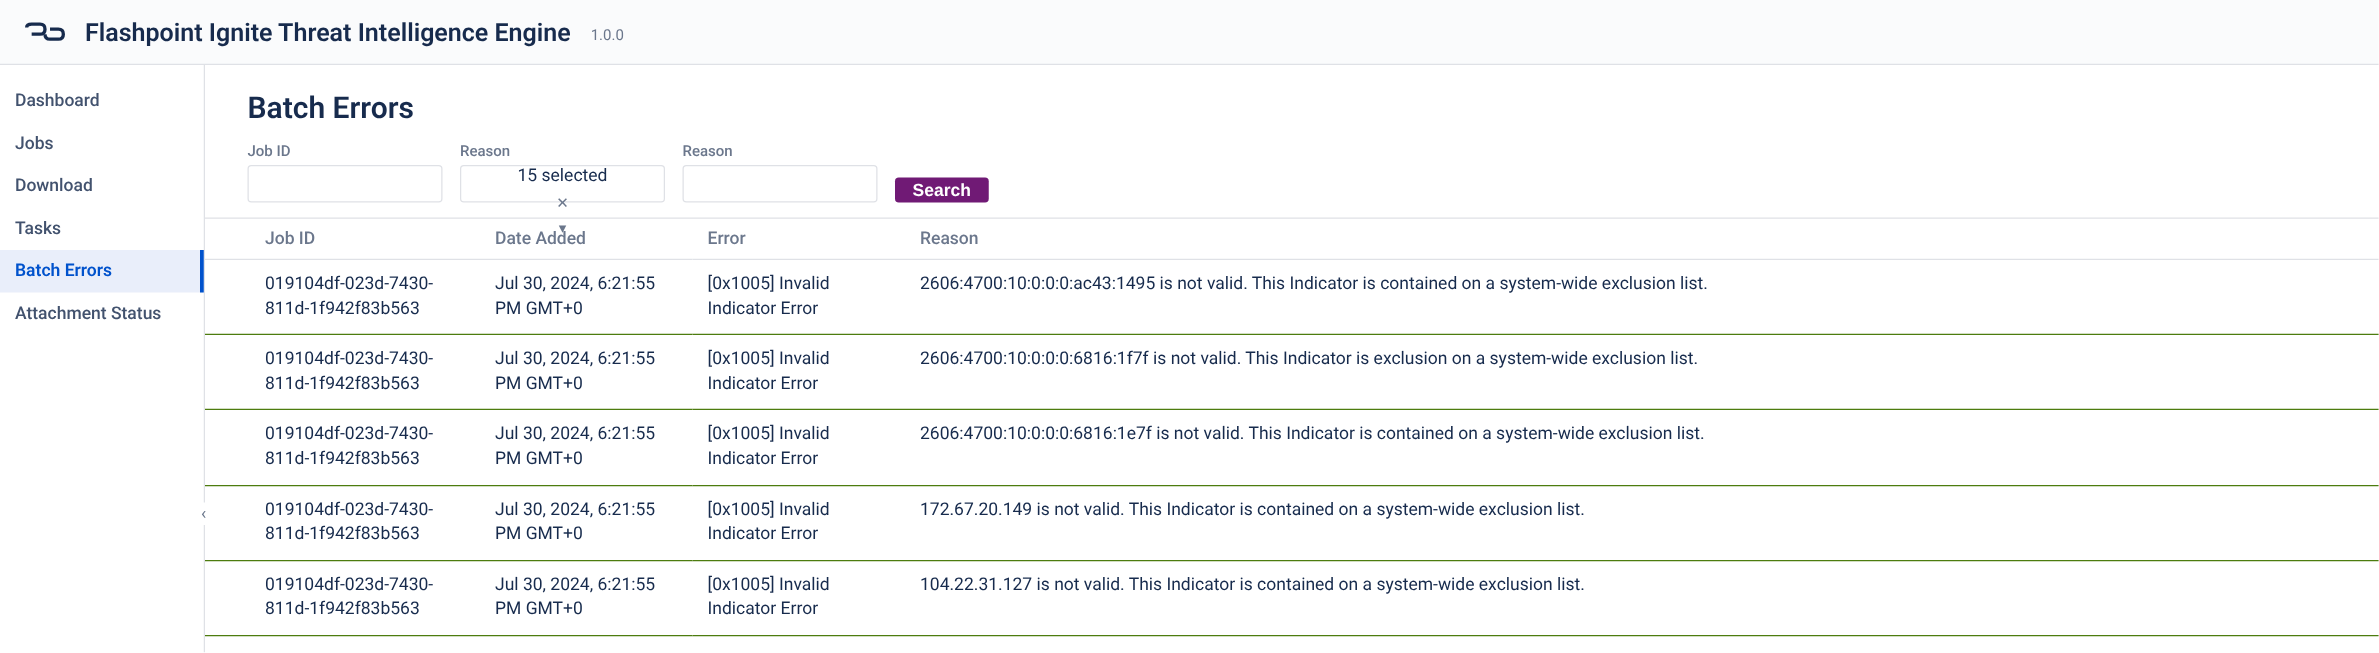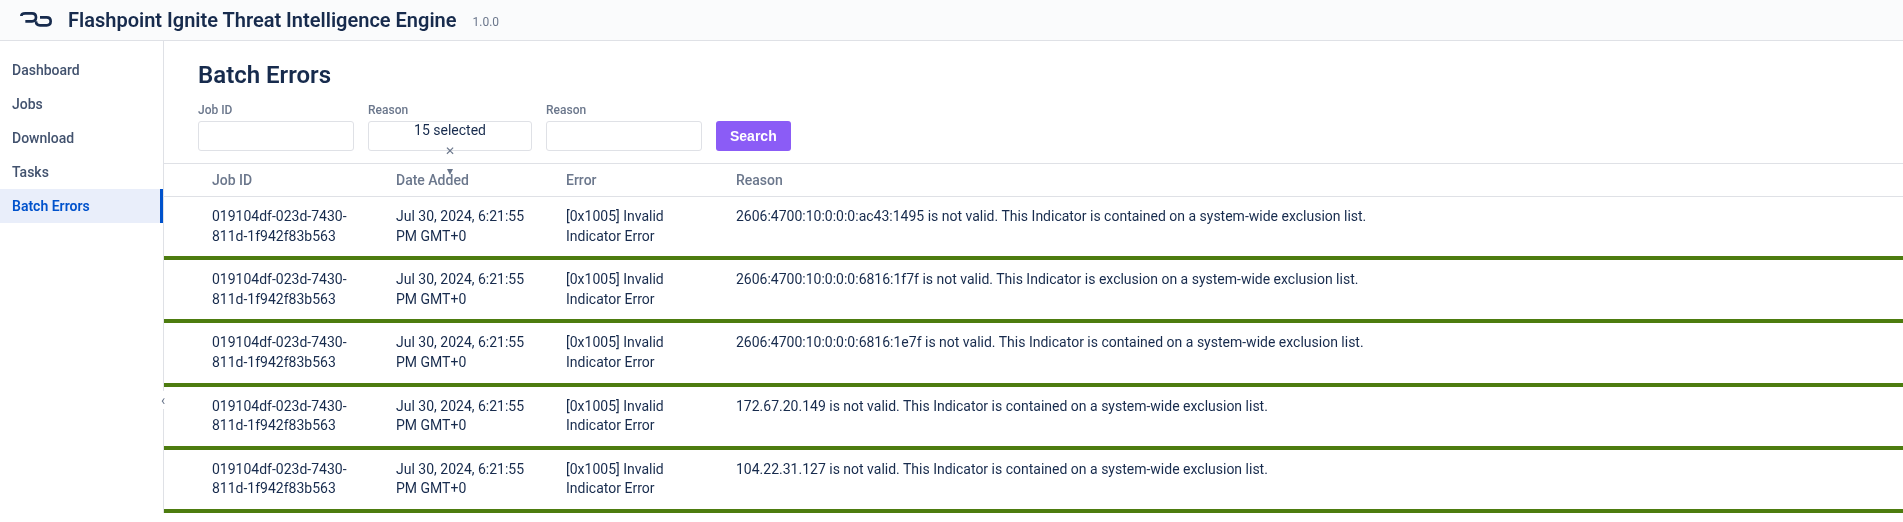--- a/index.html
+++ b/index.html
@@ -6,21 +6,21 @@
   body {
     font-family: -apple-system, BlinkMacSystemFont, "Segoe UI", Roboto, Helvetica, Arial, sans-serif;
     font-size: 14px;
     color: #172B4D;
     background: #fff;
     width: 1903px;
   }
   .topbar {
     display: flex;
     align-items: center;
-    height: 41px;
+    height: 52px;
     padding: 0 20px;
     border-bottom: 1px solid #DFE1E6;
     background: #FAFBFC;
     gap: 16px;
   }
   .logo {
     width: 32px;
     height: 20px;
     color: #172B4D;
   }
@@ -132,23 +132,23 @@
     color: #6B778C;
     font-size: 12px;
     padding: 0 4px;
     cursor: pointer;
   }
   .select-chevron {
     color: #6B778C;
     font-size: 12px;
   }
   .search-btn {
-    height: 30px;
+    height: 20px;
     padding: 0 14px;
-    background: #8b5cf6;
+    background: #701a75;
     color: #fff;
     border: none;
     border-radius: 3px;
     font-size: 14px;
     font-weight: 600;
     cursor: pointer;
   }
 
   .table-wrap {
     border-top: 1px solid #DFE1E6;
@@ -163,21 +163,21 @@
     font-size: 14px;
     font-weight: 500;
     color: #6B778C;
     padding: 8px 12px;
     border-bottom: 1px solid #DFE1E6;
   }
   tbody td {
     font-size: 14px;
     color: #172B4D;
     padding: 10px 12px;
-    border-bottom: 4px solid #4d7c0f;
+    border-bottom: 1px solid #4d7c0f;
     vertical-align: top;
     line-height: 1.4;
   }
   .col-jobid { width: 220px; padding-left: 48px !important; }
   thead .col-jobid { padding-left: 48px; }
   .col-date { width: 170px; }
   .col-error { width: 170px; }
   .col-reason { }
   .wrap { word-break: break-word; }
 </style>
@@ -196,20 +196,21 @@
 </div>
 
 <div class="layout">
   <nav class="sidebar">
     <div id="sidebar-items">
         <div class="sidebar-item">Dashboard</div>
         <div class="sidebar-item">Jobs</div>
         <div class="sidebar-item">Download</div>
         <div class="sidebar-item">Tasks</div>
         <div class="sidebar-item active">Batch Errors</div>
+        <div class="sidebar-item">Attachment Status</div>
       </div>
     <div class="collapse-handle">‹</div>
   </nav>
 
   <main class="main">
     <h1 class="page-title">Batch Errors</h1>
 
     <div class="filters">
       <div class="filter-group">
         <label class="filter-label">Job ID</label>

